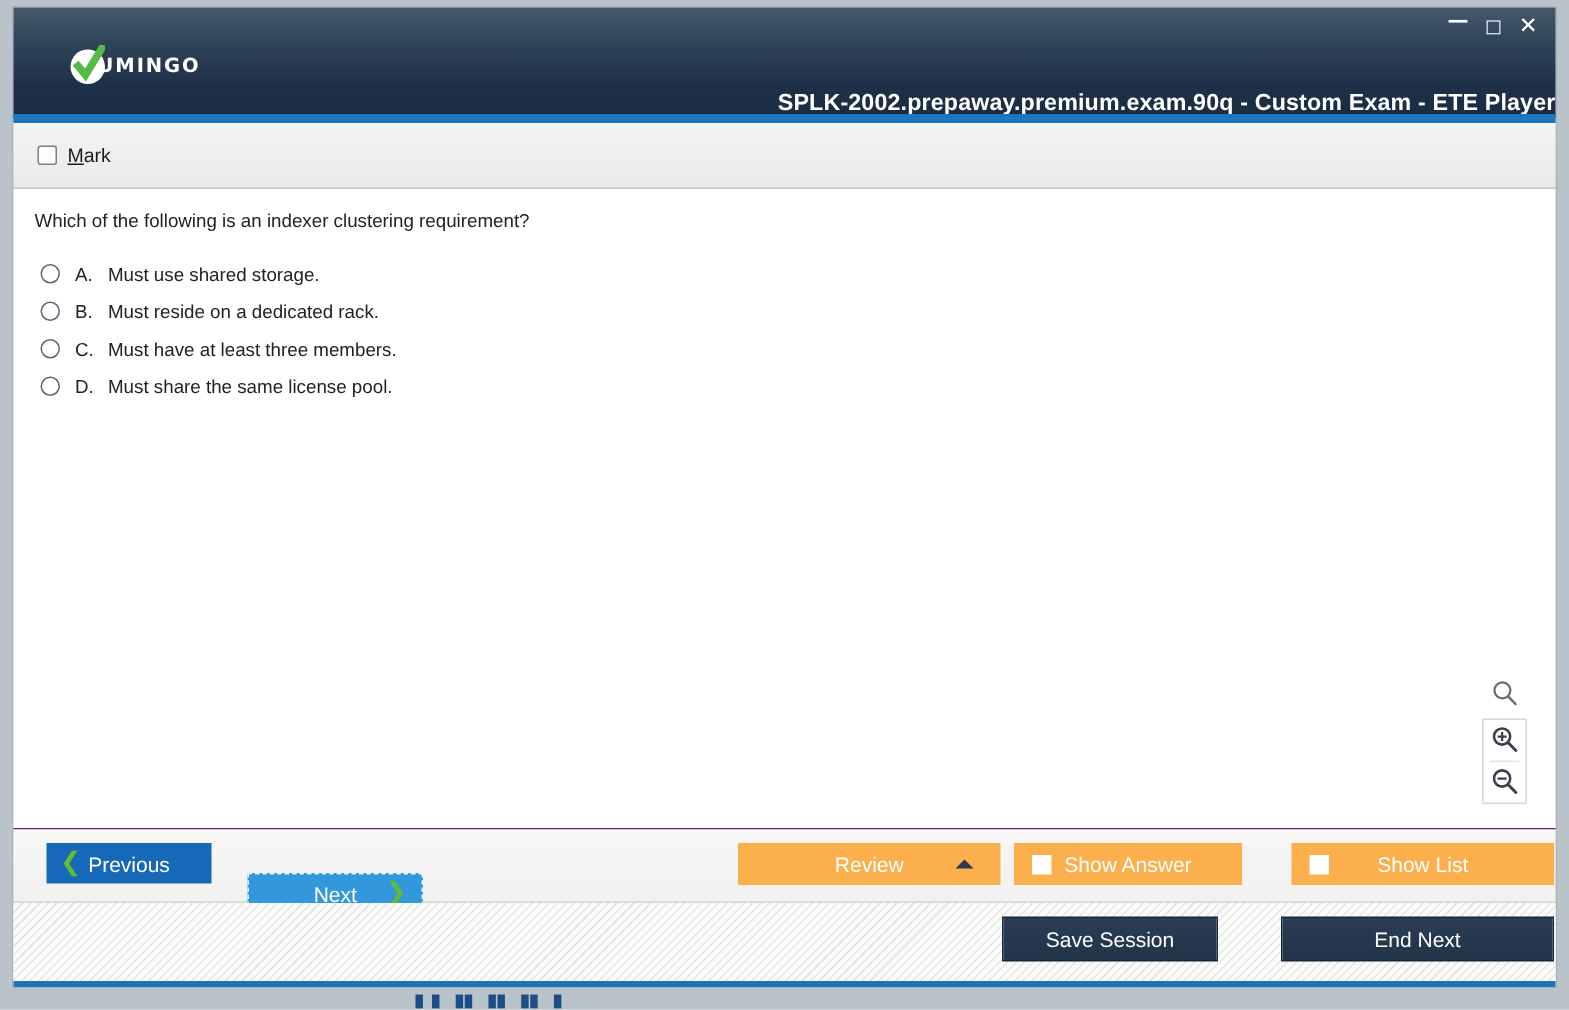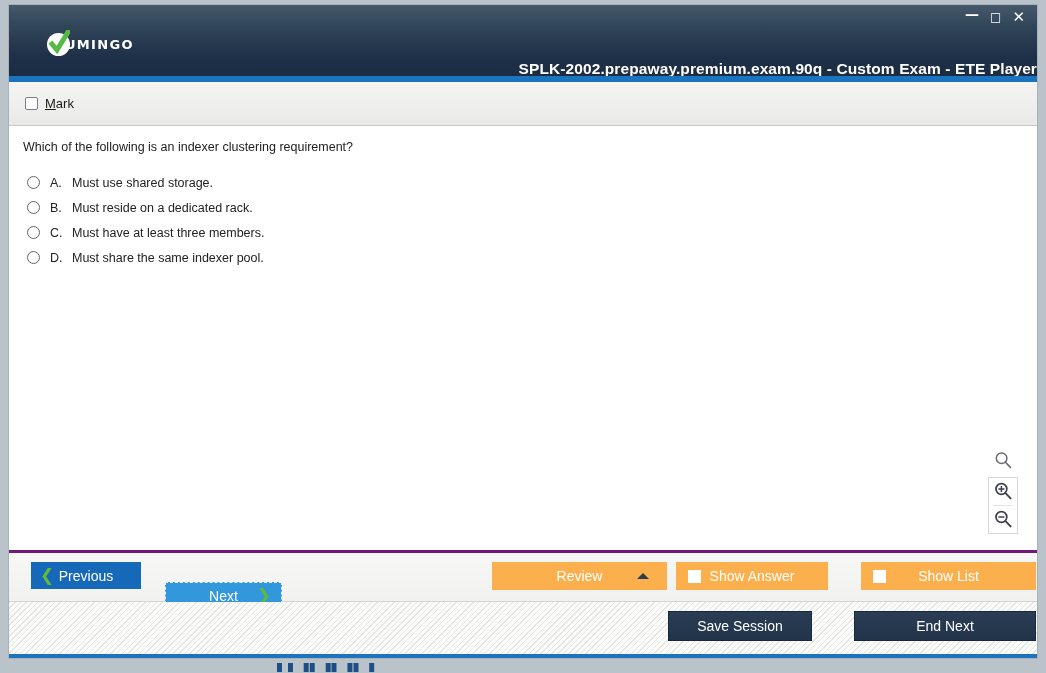--- a/index.html
+++ b/index.html
@@ -162,21 +162,21 @@
     text-align: center;
     line-height: 15px;
   }
   .qcounter .rest { color: #333333; font-size: 15px; }
 
   
   .content {
     position: relative;
     flex: 1 1 auto;
     background: #ffffff;
-    border-bottom: 3px solid #701a75;
+    border-bottom: 1px solid #701a75;
     overflow: hidden;
   }
   .question-text {
     position: absolute;
     left: 14px;
     top: 14px;
     font-size: 12.5px;
     color: #222222;
   }
   .answers {
@@ -426,21 +426,21 @@
 
       <div class="answer-row">
         <span class="radio"></span>
         <span class="ans-letter">C.</span>
         <span class="ans-text">Must have at least three members.</span>
       </div>
 
       <div class="answer-row">
         <span class="radio"></span>
         <span class="ans-letter">D.</span>
-        <span class="ans-text">Must share the same indexer pool.</span>
+        <span class="ans-text">Must share the same license pool.</span>
       </div>
 
     </div>
 
     <div class="zoom-tools">
 
       <div class="zoom-reset">
         <svg width="19" height="19" viewBox="0 0 19 19">
           <circle cx="7.6" cy="7.2" r="5.3" stroke="#6b6b76" stroke-width="1.5" fill="none"></circle>
           <line x1="11.4" y1="11.2" x2="16.4" y2="16.4" stroke="#6b6b76" stroke-width="1.6" stroke-linecap="round"></line>

